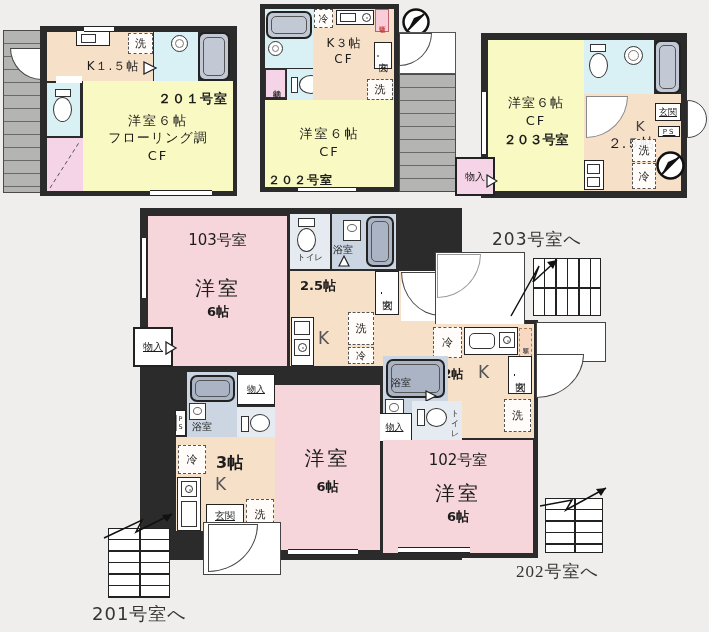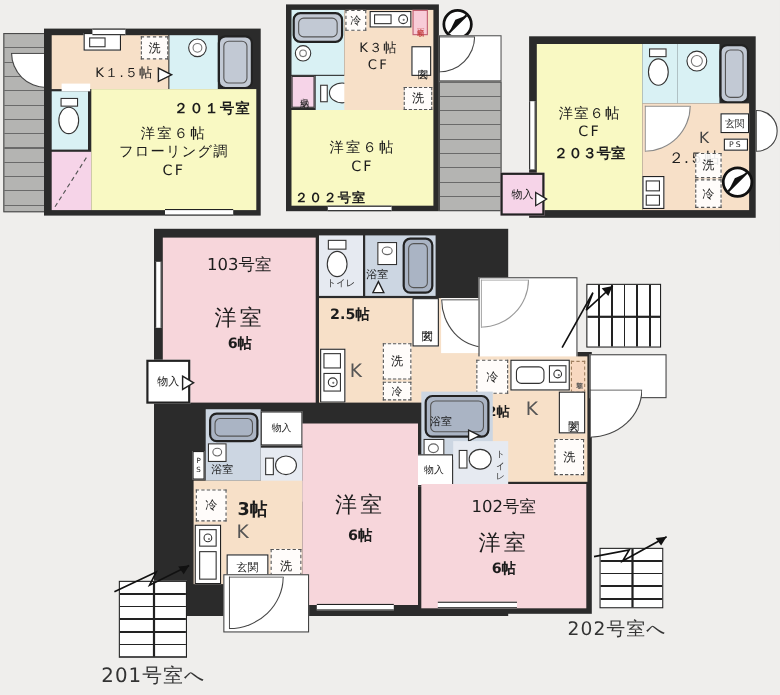--- a/index.html
+++ b/index.html
@@ -15,21 +15,21 @@
   .wc{background:#e6eaf1;}
   .closet{background:#f6d4e8;}
   .stg{background:#b4b4b2;border:1px solid #4a4a4a;
        background-image:repeating-linear-gradient(to bottom,transparent 0 12px,#6a6a6a 12px 13px);}
   .stw{background:#fff;border:1.5px solid #222;}
   .stw.vtread{background-image:repeating-linear-gradient(to right,transparent 0 10px,#222 10px 11.5px);}
   .stw.htread{background-image:repeating-linear-gradient(to bottom,transparent 0 10px,#222 10px 11.5px);}
   .stw .mid-h{position:absolute;left:0;right:0;top:50%;height:1.5px;background:#222;}
   .stw .mid-v{position:absolute;top:0;bottom:0;left:50%;width:1.5px;background:#222;}
   .dash{background:rgba(255,255,255,.9);border:1.5px dashed #555;display:flex;align-items:center;justify-content:center;font-size:11px;}
-  .whitebox{background:#fff;border:1.5px solid #222;}
+  .whitebox{background:#fff;border:1.5px solid #222;text-decoration:underline;}
   .counter{background:#fff;border:1.5px solid #222;}
   .fix{background:#fff;border:1.5px solid #333;}
   .sinkc{background:#fff;border:1.5px solid #333;border-radius:50%;}
   .sinkc:after{content:"";position:absolute;inset:3px;border:1px solid #777;border-radius:50%;}
   .tub{background:#c2c9d4;border:2px solid #222;border-radius:7px;}
   .tub:after{content:"";position:absolute;inset:3px;border:1.2px solid #555;border-radius:5px;}
   .tubd{background:#aab4c4;}
   .bowl{background:#fff;border:1.5px solid #333;border-radius:50%;}
   .tank{background:#fff;border:1.5px solid #333;}
   .arc{background:#fff;border:1.2px solid #444;}
@@ -189,20 +189,21 @@
   <div class="ab dash" style="left:348px;top:312px;width:26px;height:33px;">洗</div>
   <div class="ab dash" style="left:348px;top:347px;width:26px;height:17px;font-size:10px;">冷</div>
   <div class="ab whitebox cx" style="left:375px;top:271px;width:24px;height:44px;">
       <span class="vt" style="font-size:10px;">玄関</span>
     </div>
   <div class="ab" style="left:401px;top:271px;width:34px;height:50px;background:#fff;"></div>
   <div class="ab arc" style="left:401px;top:272px;width:40px;height:44px;border-radius:0 0 0 100%;"></div>
   <div class="ab porch" style="left:435px;top:252px;width:90px;height:76px;"></div>
   <div class="ab arc" style="left:437px;top:254px;width:44px;height:44px;border-radius:0 0 100% 0;border-color:#999;"></div>
 
+  <div class="t" style="left:492px;top:228px;font-size:17px;color:#333;letter-spacing:1px;">203号室へ</div>
   <div class="ab stw vtread" style="left:533px;top:258px;width:68px;height:58px;">
       <div class="mid-h"></div>
     </div>
   <svg class="ab" style="left:505px;top:246px;" width="60" height="80">
       <path d="M6 70 L34 20 L28 36 L52 14" fill="none" stroke="#111" stroke-width="1.5"></path>
       <path d="M52 14 l-10 2 6 7 z" fill="#111"></path>
     </svg>
 
   <div class="ab peach" style="left:430px;top:324px;width:104px;height:114px;"></div>
   <div class="ab dash" style="left:433px;top:327px;width:29px;height:31px;">冷</div>
@@ -245,21 +246,21 @@
   <div class="t bold cx" style="left:403px;top:508px;width:110px;height:18px;font-size:13px;">6帖</div>
   <div class="ab win-h" style="left:398px;top:547px;width:72px;height:6px;"></div>
 
   <div class="ab stw htread" style="left:545px;top:498px;width:58px;height:55px;">
       <div class="mid-v"></div>
     </div>
   <svg class="ab" style="left:536px;top:476px;" width="76" height="40">
       <path d="M4 30 L36 24 L30 34 L70 12" fill="none" stroke="#111" stroke-width="1.5"></path>
       <path d="M70 12 l-10 1 5 7 z" fill="#111"></path>
     </svg>
-  <div class="t" style="left:516px;top:560px;font-size:17px;color:#333;letter-spacing:1px;">202号室へ</div>
+  <div class="t" style="left:516px;top:560px;font-size:17px;color:#333;letter-spacing:1px;font-family:Liberation Serif, serif;">202号室へ</div>
 
   <div class="ab whitebox cx" style="left:175px;top:410px;width:11px;height:26px;border-width:1px;">
       <span class="vt" style="font-size:6.5px;letter-spacing:0;">PS</span>
     </div>
   <div class="ab wet" style="left:187px;top:372px;width:50px;height:65px;"></div>
   <div class="ab tub tubd" style="left:190px;top:375px;width:45px;height:27px;"></div>
   <div class="ab fix" style="left:189px;top:403px;width:17px;height:17px;">
       <div class="ab" style="left:3px;top:3px;width:9px;height:8px;border:1px solid #666;border-radius:50%;"></div>
     </div>
   <div class="t" style="left:192px;top:420px;font-size:10px;">浴室</div>

